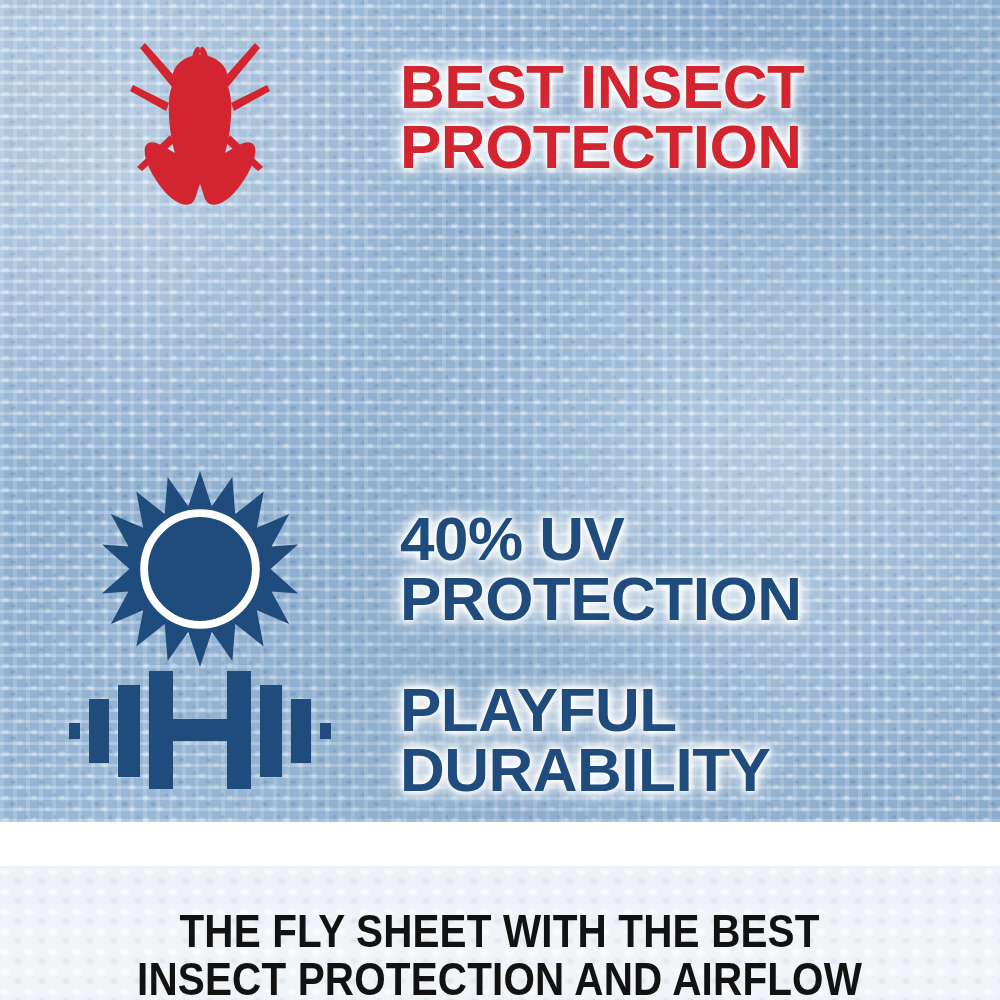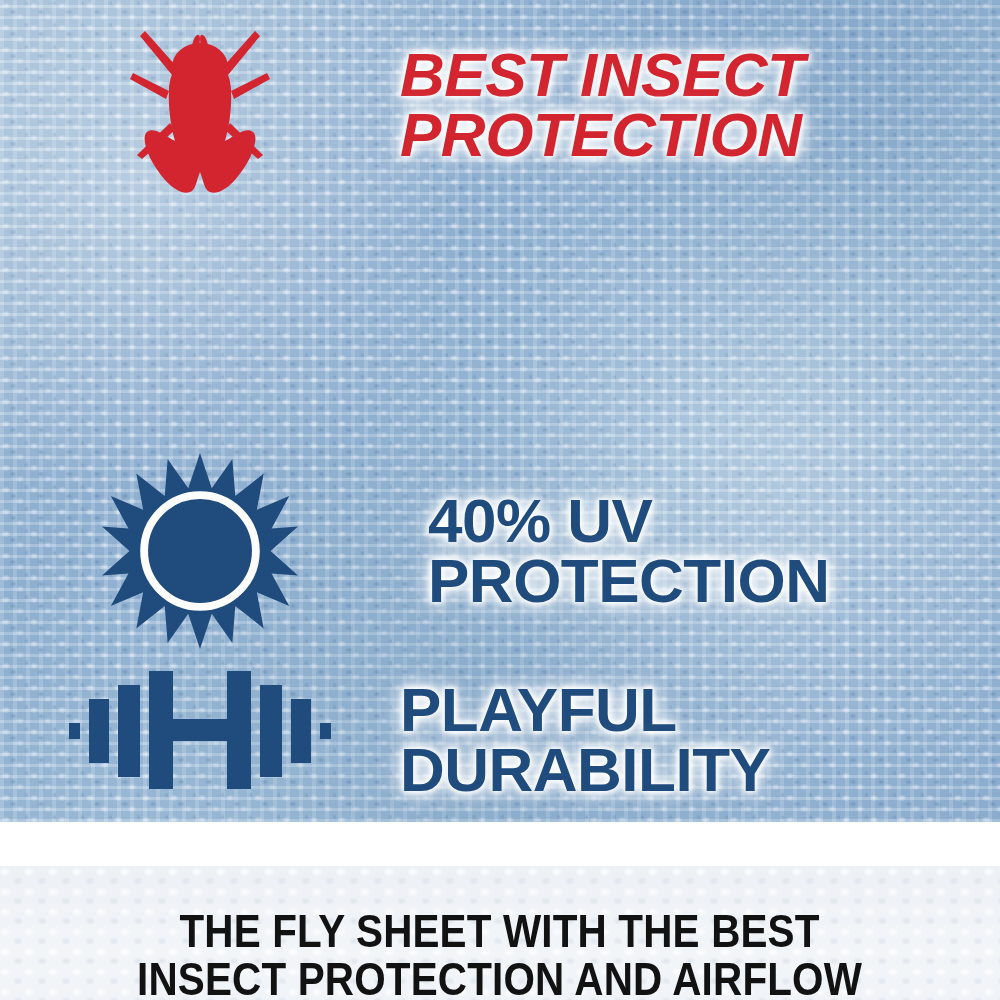--- a/index.html
+++ b/index.html
@@ -65,25 +65,25 @@
       0 0 6px #fff, 0 0 6px #fff, 0 0 11px #fff,
       0 0 18px rgba(255,255,255,.95), 0 0 26px rgba(255,255,255,.75);
   }
   .t-navy{
     color:#1f4b7d;
     text-shadow:
       0 0 6px #fff, 0 0 6px #fff, 0 0 11px #fff,
       0 0 18px rgba(255,255,255,.95), 0 0 26px rgba(255,255,255,.75);
   }
 
-  #row-insect{top:10px;height:190px;font-style:italic;}
+  #row-insect{top:22px;height:190px;}
   #row-insect .feature-text{font-size:62px;}
   #row-airflow{top:218px;height:195px;}
   #row-airflow .feature-text{font-size:62px;}
-  #row-uv{top:446px;height:210px;gap:28px;}
+  #row-uv{top:464px;height:210px;}
   #row-uv .feature-text{font-size:62px;}
   #row-durability{top:645px;height:170px;}
   #row-durability .feature-text{font-size:62px;margin-top:19px;}
 
   
   #caption{
     position:absolute;left:0;top:822px;width:1000px;height:178px;
     background:#eef2f6;
     background-image:
       radial-gradient(ellipse 9px 7px at 5px 6px, rgba(255,255,255,.85), rgba(255,255,255,0) 70%),

